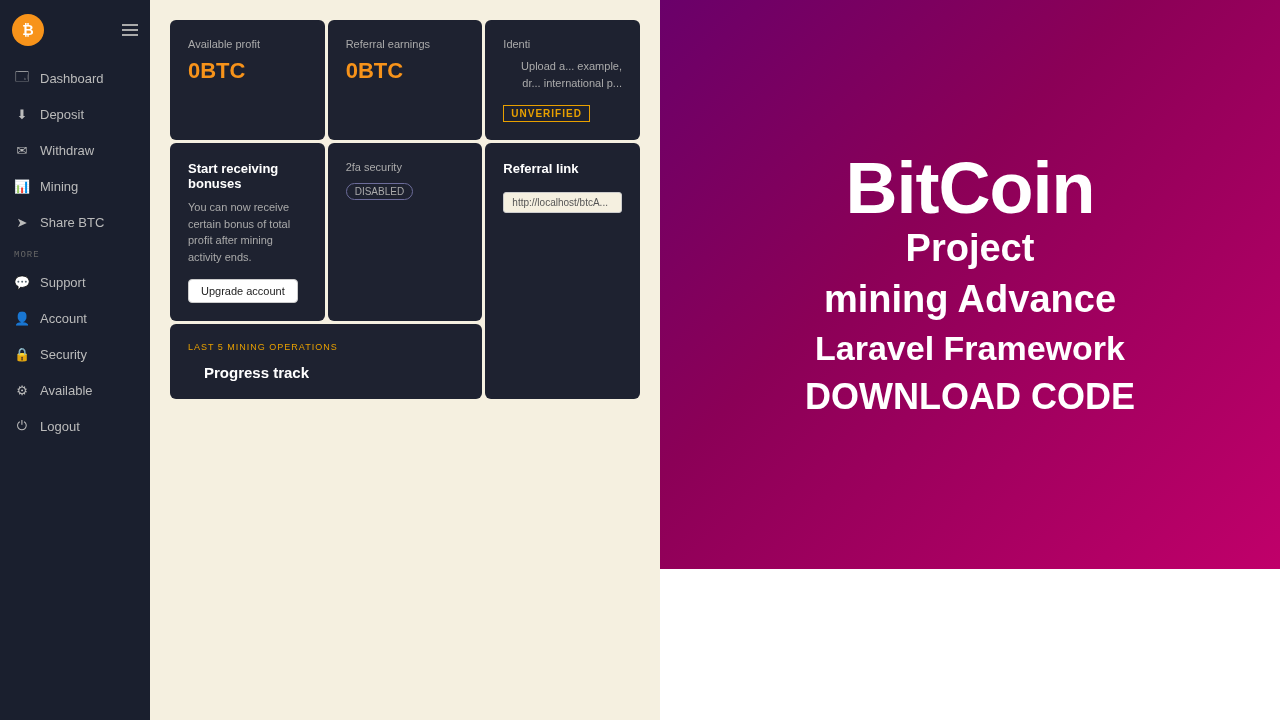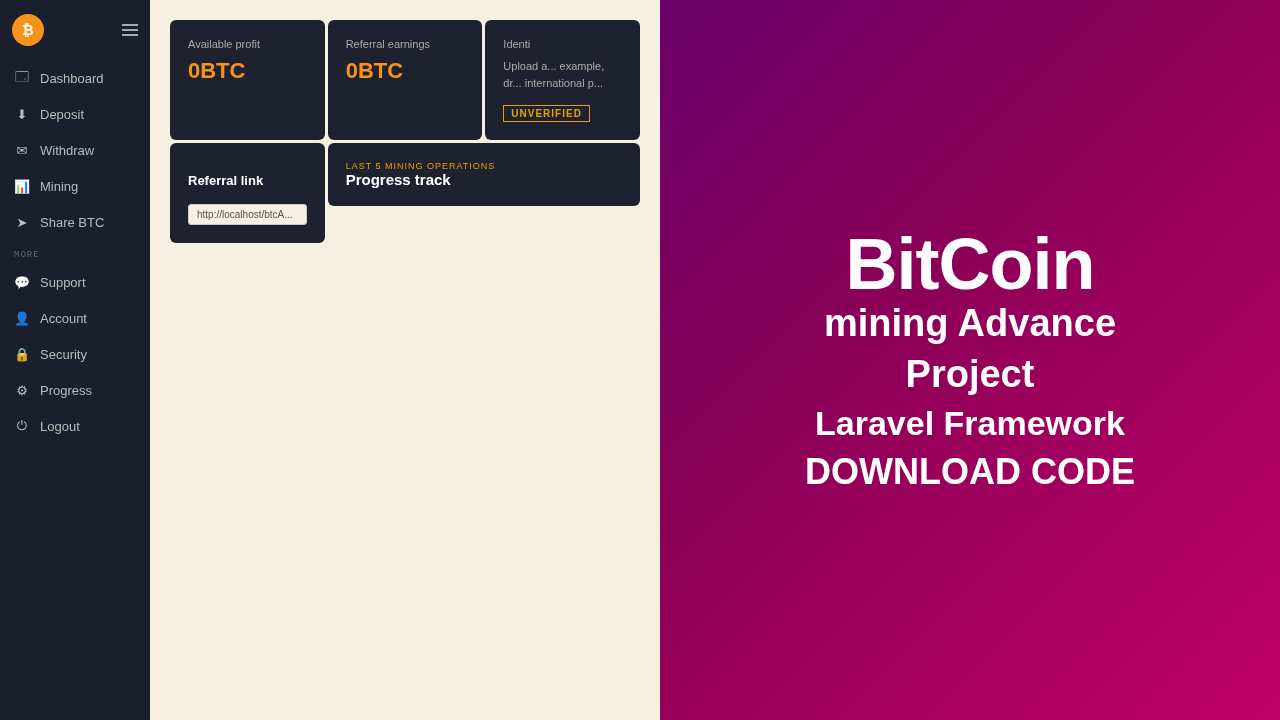--- a/index.html
+++ b/index.html
@@ -139,26 +139,27 @@
       border-radius: 0;
       padding: 2px 7px;
       display: inline-block;
     }
 
     .card-sublabel {
       font-size: 9px;
       color: #e8a000;
       letter-spacing: 1px;
       text-transform: uppercase;
-      margin-bottom: 0;
+      margin-bottom: 12px;
     }
     .card-subtitle {
       font-size: 15px;
       font-weight: bold;
       color: #fff;
+      margin-left: 16px;
     }
 
     .referral-link-input {
       background: #f5f0e0;
       border: 1px solid #ccc;
       border-radius: 3px;
       padding: 4px 8px;
       font-size: 10px;
       color: #555;
       width: 100%;
@@ -167,21 +168,21 @@
 
     
     #promo {
       width: 620px;
       min-width: 620px;
       background: linear-gradient(135deg, #6a006a 0%, #8b0057 40%, #c0006a 100%);
       display: flex;
       align-items: center;
       justify-content: center;
       padding: 30px;
-      height: 720px;
+      height: 569px;
     }
     .promo-content {
       color: #fff;
       text-align: center;
     }
     .promo-title {
       font-size: 72px;
       font-weight: 900;
       line-height: 1.05;
       letter-spacing: -1px;
@@ -204,20 +205,21 @@
       font-size: 36px;
       font-weight: 900;
       margin-top: 8px;
     }
 
     .card-identity-desc {
       font-size: 11px;
       color: #aaa;
       line-height: 1.5;
       margin-bottom: 12px;
+      text-align: right;
     }
 
     .referral-desc {
       font-size: 11px;
       color: #aaa;
       line-height: 1.5;
     }
   </style>
 </head>
 <body>
@@ -267,21 +269,21 @@
     <div class="nav-item">
       <span class="nav-icon">👤</span>
       <span>Account</span>
     </div>
     <div class="nav-item">
       <span class="nav-icon">🔒</span>
       <span>Security</span>
     </div>
     <div class="nav-item">
       <span class="nav-icon">⚙</span>
-      <span>Progress</span>
+      <span>Available</span>
     </div>
     <div class="nav-item">
       <span class="nav-icon">⏻</span>
       <span>Logout</span>
     </div>
   </div>
 </div>
 
 <div id="main">
   <div class="cards-grid">
@@ -295,36 +297,45 @@
       <div class="card-label">Referral earnings</div>
       <div class="card-value">0BTC</div>
     </div>
 
     <div class="card">
       <div class="card-label">Identi</div>
       <div class="card-identity-desc">Upload a... example, dr... international p...</div>
       <span class="unverified-badge">UNVERIFIED</span>
     </div>
 
-
+    <div class="card-tall">
+      <div class="card-title">Start receiving bonuses</div>
+      <div class="card-desc">You can now receive certain bonus of total profit after mining activity ends.</div>
+      <button class="upgrade-btn">Upgrade account</button>
+    </div>
+
+    <div class="card">
+      <div class="card-label">2fa security</div>
+      <span class="badge-disabled">DISABLED</span>
+    </div>
 
     <div class="card" style="grid-row: span 2;">
-      <div class="card-title" style="font-size:13px; font-weight:bold; color:#fff; margin-bottom:8px;margin-top:12px;">Referral link</div>
+      <div class="card-title" style="font-size:13px; font-weight:bold; color:#fff; margin-bottom:8px;">Referral link</div>
       <input class="referral-link-input" type="text" value="http://localhost/btcA..." style="">
     </div>
 
     <div class="card" style="grid-column: span 2;">
       <div class="card-sublabel">LAST 5 MINING OPERATIONS</div>
       <div class="card-subtitle">Progress track</div>
     </div>
 
   </div>
 </div>
 
 <div id="promo">
   <div class="promo-content">
     <div class="promo-title">BitCoin</div>
+    <div class="promo-subtitle">Project</div>
     <div class="promo-subtitle">mining Advance</div>
-    <div class="promo-subtitle">Project</div>
     <div class="promo-framework">Laravel Framework</div>
     <div class="promo-download">DOWNLOAD CODE</div>
   </div>
 </div>
 
 </body></html>

